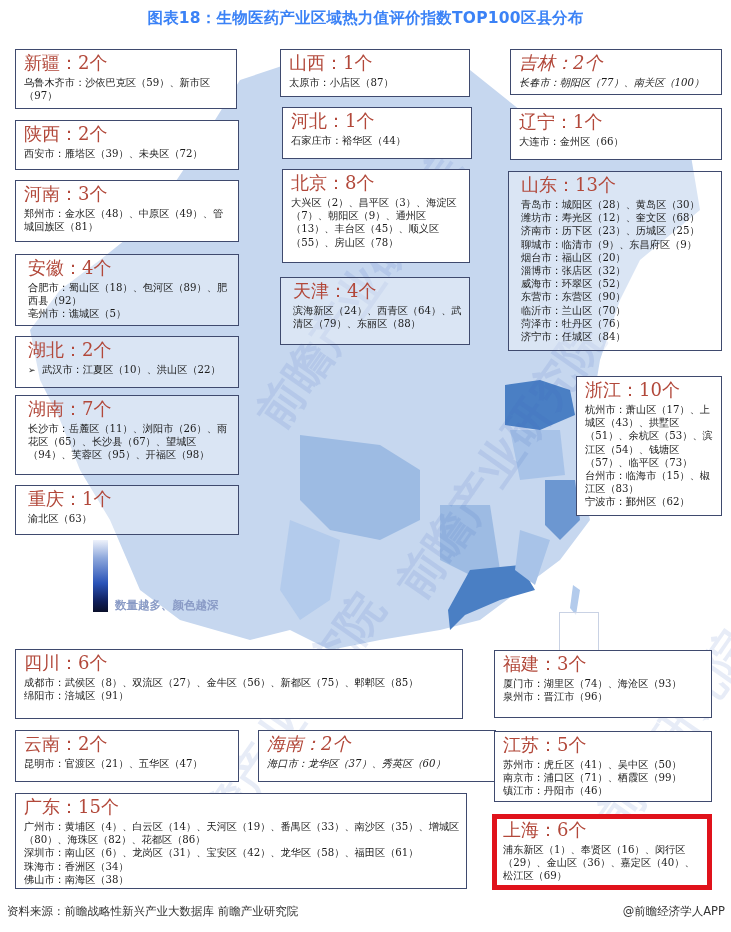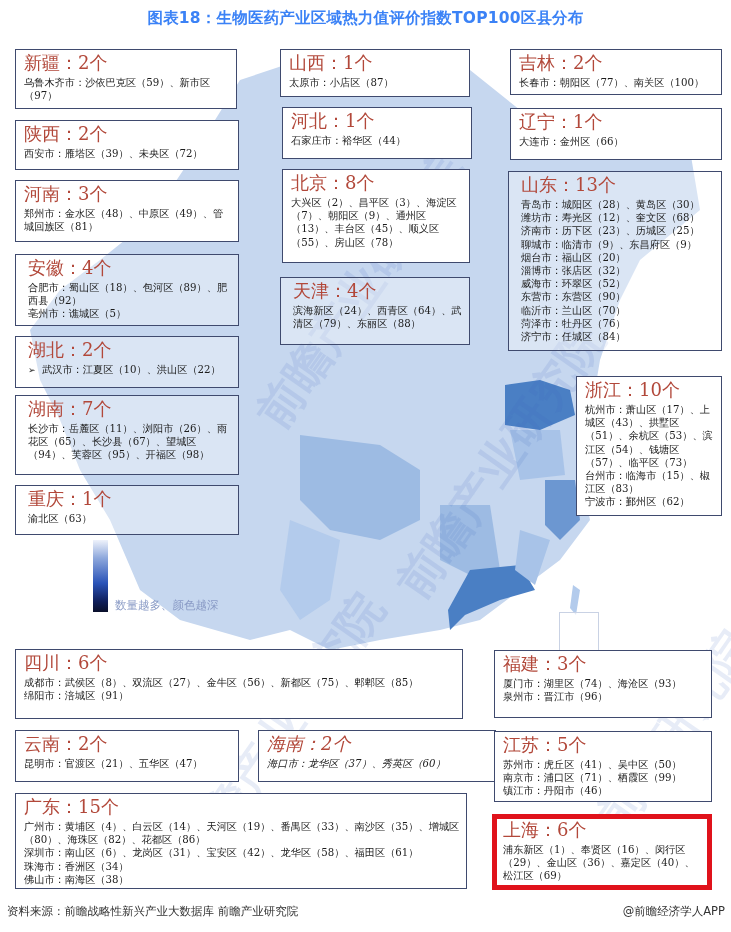--- a/index.html
+++ b/index.html
@@ -30,21 +30,21 @@
     font-size: 10.2px; line-height: 13.2px; color: #1c1c1c; white-space: pre-wrap;
   }
   .bullet { display: inline-block; width: 14px; font-size: 9px; }
 
   .legend-bar {
     position: absolute; left: 93px; top: 540px; width: 15px; height: 72px;
     background: linear-gradient(to bottom, #eef2fb 0%, #8ea8dc 25%, #2a53b8 60%, #0f1f5c 85%, #0a0f2a 100%);
   }
   .legend-text {
     position: absolute; left: 115px; top: 598px; font-size: 11.5px; color: #8a9bc6;
-    font-family: "DejaVu Serif", "Liberation Serif", serif; white-space: nowrap;
+    font-family: "DejaVu Serif", "Liberation Serif", serif; white-space: nowrap; font-weight: bold;
   }
 
   .inset {
     position: absolute; left: 559px; top: 612px; width: 40px; height: 50px;
     border: 1px solid #c9d2e4; background: rgba(255,255,255,0.6);
   }
 
   .source {
     position: absolute; left: 7px; top: 904px; font-size: 11.5px; color: #333;
     font-family: "DejaVu Sans", "Liberation Sans", sans-serif; white-space: nowrap;
@@ -150,21 +150,21 @@
 <div class="box" style="left:282px;top:169px;width:188px;height:94px;">
   <div class="box-title">北京：8个</div>
   <div class="box-line">大兴区（2）、昌平区（3）、海淀区（7）、朝阳区（9）、通州区（13）、丰台区（45）、顺义区（55）、房山区（78）</div>
 </div>
 
 <div class="box translucent" style="left:280px;top:277px;width:190px;height:68px;">
   <div class="box-title">天津：4个</div>
   <div class="box-line">滨海新区（24）、西青区（64）、武清区（79）、东丽区（88）</div>
 </div>
 
-<div class="box" style="left:510px;top:49px;width:212px;height:46px;">
+<div class="box" style="left:510px;top:49px;width:212px;height:46px;font-style:italic;">
   <div class="box-title">吉林：2个</div>
   <div class="box-line">长春市：朝阳区（77）、南关区（100）</div>
 </div>
 
 <div class="box" style="left:510px;top:108px;width:212px;height:52px;">
   <div class="box-title">辽宁：1个</div>
   <div class="box-line">大连市：金州区（66）</div>
 </div>
 
 <div class="box translucent" style="left:508px;top:171px;width:214px;height:180px;">

